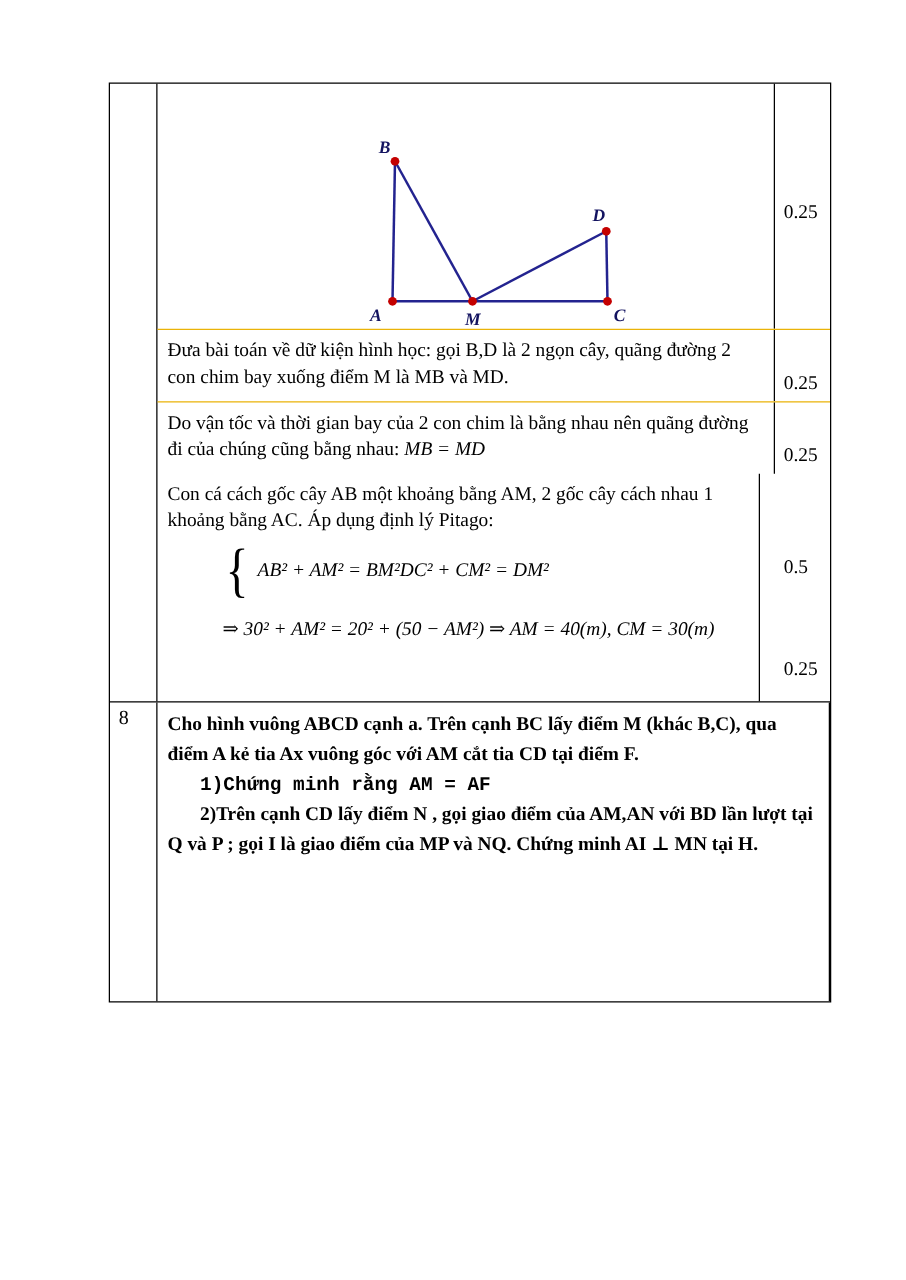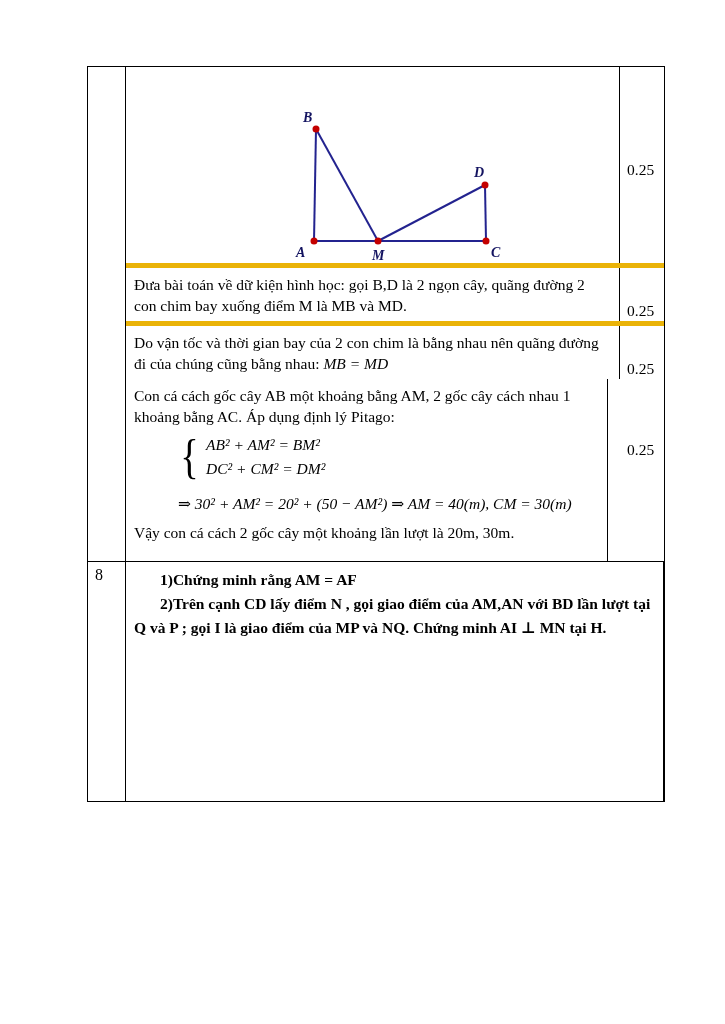--- a/index.html
+++ b/index.html
@@ -19,21 +19,21 @@
   .qblock { display:flex; }
   .qblock-7 { border-bottom:1px solid #000; }
   .numcell {
     width:38px; flex:0 0 38px;
     border-right:1px solid #000;
     padding:4px 0 0 7px;
     font-size:16px;
   }
   .rows { flex:1; display:flex; flex-direction:column; }
   .row { display:flex; }
-  .row-sep { border-top:5px solid #eab308; }
+  .row-sep { border-top:1px solid #eab308; }
   .cell-main {
     flex:1;
     border-right:1px solid #000;
     padding:6px 8px;
     line-height:21px;
   }
   .cell-main.noPad { padding:0; }
   .cell-score {
     width:44px; flex:0 0 44px;
     padding-left:7px;
@@ -51,27 +51,27 @@
   .score-r4-top { padding-top:64px; }
   .score-r4-bot { margin-top:60px; }
   .score-q8 { padding-top:86px; line-height:28px; }
 
   .fig { display:block; margin:38px 0 0 167px; }
   .figlbl { font-style:italic; font-weight:bold; font-size:14px; font-family:"Liberation Serif","DejaVu Serif",serif; }
 
   .math-i { font-style:italic; }
   .sys { display:flex; align-items:center; margin:6px 0 0 44px; }
   .sys-brace { font-size:48px; line-height:48px; font-weight:400; margin-right:5px; transform:scaleX(.8); }
-  .sys-eqs { display:flex; flex-direction:column; line-height:24px; }
+  .sys-eqs { display:flex; line-height:24px; }
   .sys-implies { margin-left:12px; }
   .math-line2 { margin:12px 0 0 44px; }
   .concl { margin-top:8px; }
 
   .q8-cell { font-weight:bold; line-height:24px; padding:6px 8px; }
-  .q8-p2 { padding-left:26px; }
+  .q8-p2 { padding-left:26px;font-family:Liberation Mono, monospace; }
   .q8-p3 { text-indent:26px; }
   .q8-p4 { padding-left:26px; }
 </style>
 </head>
 <body>
 
 <div class="page">
   <div class="qtable">
 
     <div class="qblock qblock-7">
@@ -125,37 +125,38 @@
           <div class="cell-main">
             <div>Con cá cách gốc cây AB một khoảng bằng AM, 2 gốc cây cách nhau 1 khoảng bằng AC. Áp dụng định lý Pitago:</div>
             <div class="sys">
               <span class="sys-brace">{</span>
               <span class="sys-eqs">
                 <span class="math-i">AB² + AM² = BM²</span>
                 <span class="math-i">DC² + CM² = DM²</span>
               </span>
             </div>
             <div class="math-line2 math-i">⇒ 30² + AM² = 20² + (50 − AM²) ⇒ AM = 40(m), CM = 30(m)</div>
-            <div class="concl">Vậy con cá cách 2 gốc cây một khoảng lần lượt là 20m, 30m.</div>
           </div>
           <div class="cell-score">
+            <div class="score-r4-top">0.5</div>
             <div class="score-r4-bot">0.25</div>
           </div>
         </div>
 
       </div>
     </div>
 
     <div class="qblock">
       <div class="numcell">
         <span>8</span>
       </div>
       <div class="rows">
         <div class="row row-q8">
           <div class="cell-main q8-cell">
+            <div class="q8-p1">Cho hình vuông ABCD cạnh a. Trên cạnh BC lấy điểm M (khác B,C), qua điểm A kẻ tia Ax vuông góc với AM cắt tia CD tại điểm F.</div>
             <div class="q8-p2">1)Chứng minh rằng AM = AF</div>
             <div class="q8-p3">2)Trên cạnh CD lấy điểm N , gọi giao điểm của AM,AN với BD lần lượt tại Q và P ; gọi I là giao điểm của MP và NQ. Chứng minh  AI ⊥ MN  tại H.</div>
           </div>
         </div>
       </div>
     </div>
 
   </div>
 </div>
 

